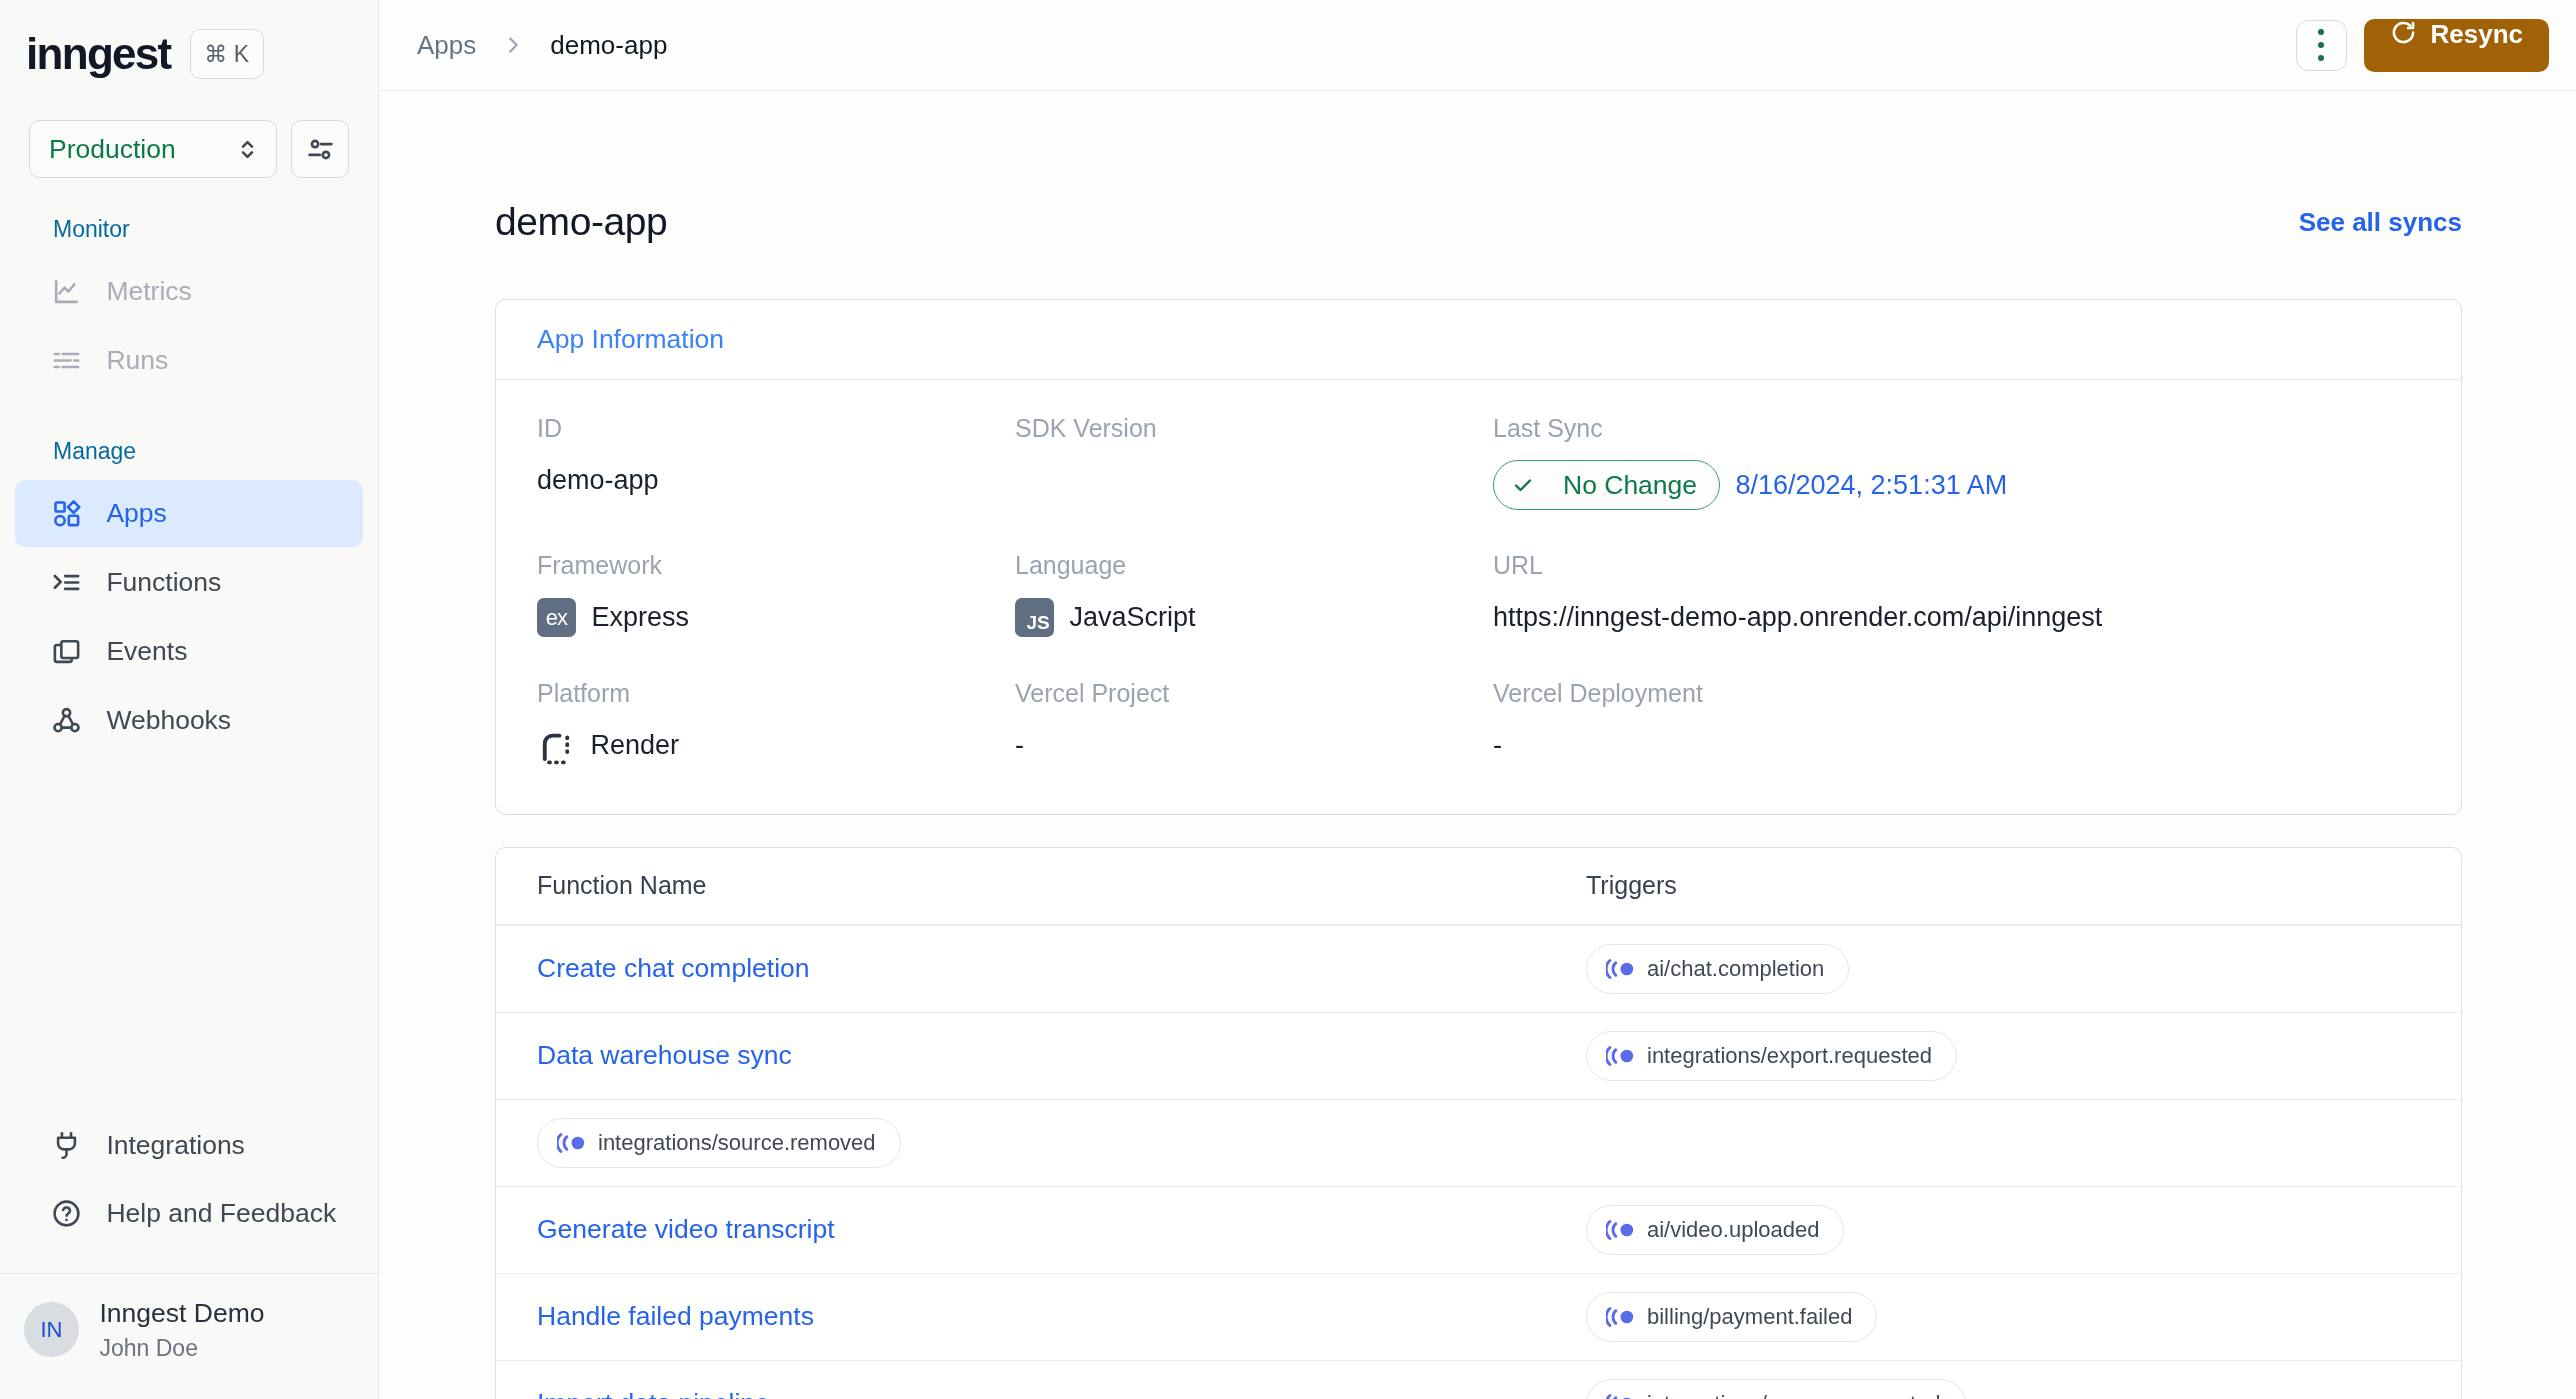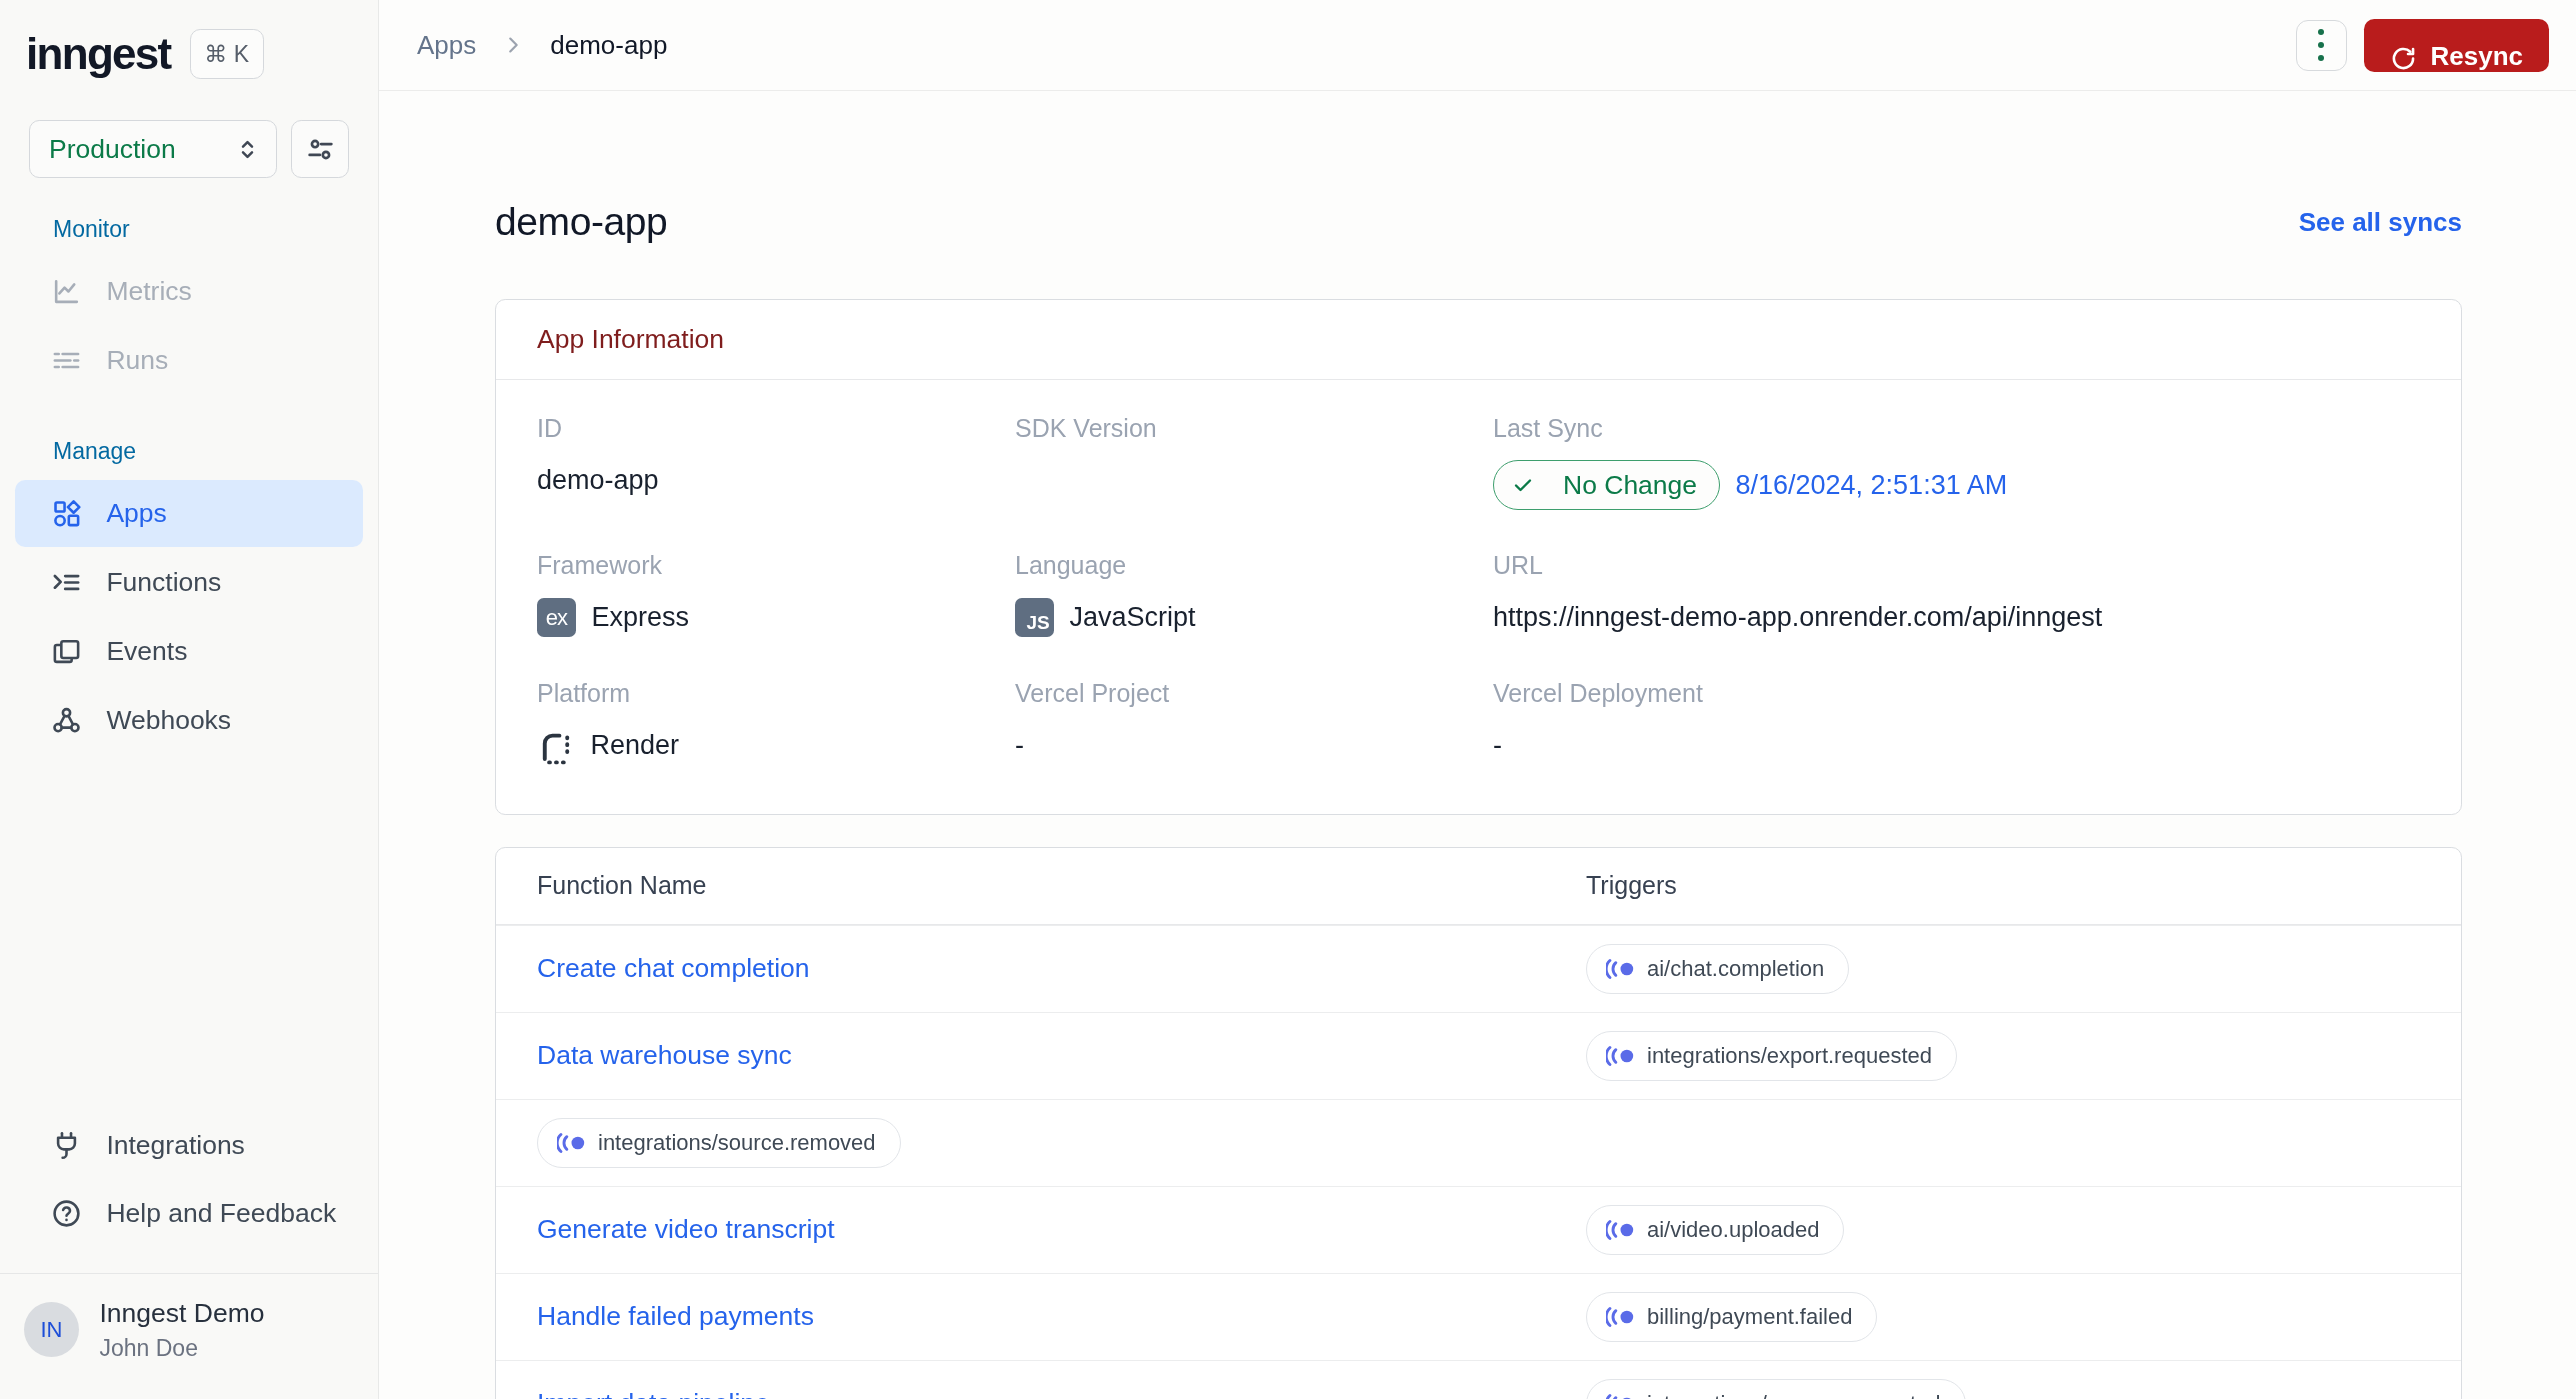--- a/index.html
+++ b/index.html
@@ -46,34 +46,34 @@
             display:flex; align-items:center; justify-content:space-between;
             padding:0 27px 0 38px; }
   .breadcrumb { display:flex; align-items:center; gap:26px; }
   .crumb-root { font-size:26px; color:#64748b; cursor:pointer; }
   .crumb-cur { font-size:26px; color:#111827; font-weight:500; }
   .top-actions { display:flex; align-items:center; gap:17px; }
   .kebab-btn { width:51px; height:51px; border:1.7px solid #d7dadd; border-radius:12px;
                background:#fdfdfc; display:flex; align-items:center; justify-content:center; }
   .kebab-btn .dots { display:flex; flex-direction:column; gap:6.8px; }
   .kebab-btn .dots i { width:6px; height:6px; border-radius:50%; background:#17714b; }
-  .resync-btn { height:53px; border:none; border-radius:10.2px; background:#b91c1c;
+  .resync-btn { height:53px; border:none; border-radius:10.2px; background:#a16207;
                 color:#fff; font-size:26px; font-weight:600; display:flex;
-                align-items:flex-end; gap:13.7px; padding:0 26px; font-family:inherit; cursor:pointer; }
+                align-items:flex-start; gap:13.7px; padding:0 26px; font-family:inherit; cursor:pointer; }
 
   
   .main { position:fixed; left:379px; top:91px; width:2197px; height:1308px;
           overflow:hidden; padding:0 114px 0 116px; background:#fdfdfc; }
   .title-row { margin-top:109px; display:flex; align-items:center; justify-content:space-between; }
   .page-title { font-size:39px; font-weight:500; color:#111827; letter-spacing:-0.4px; }
   .see-all { font-size:26px; font-weight:600; color:#2563eb; text-decoration:none; cursor:pointer; }
 
   .card { border:1.7px solid #dadde1; border-radius:10.2px; background:#ffffff; }
   .info-card { margin-top:55px; }
-  .card-head { padding:24px 41px; font-size:26.5px; color:#7f1d1d; font-weight:500;
+  .card-head { padding:24px 41px; font-size:26.5px; color:#3b82f6; font-weight:500;
                border-bottom:1.7px solid #e7e8ea; }
   .info-body { padding:34px 41px 6.8px 41px; display:grid;
                grid-template-columns:478px 478px 1fr; }
   .field { margin-bottom:41px; }
   .f-label { font-size:25px; color:#9aa3b1; margin-bottom:17px; }
   .f-value { font-size:27px; color:#19212e; display:flex; align-items:center; gap:15.4px; min-height:41px; }
   .badge { display:inline-flex; align-items:center; gap:28px; border:1.7px solid #3d9e6d;
            border-radius:853px; padding:8.5px 22px 8.5px 17px; background:#fdfdfc; }
   .badge span { color:#0b7a48; font-size:26.5px; font-weight:500; }
   .sync-date { color:#2563eb; font-size:27px; cursor:pointer; }

